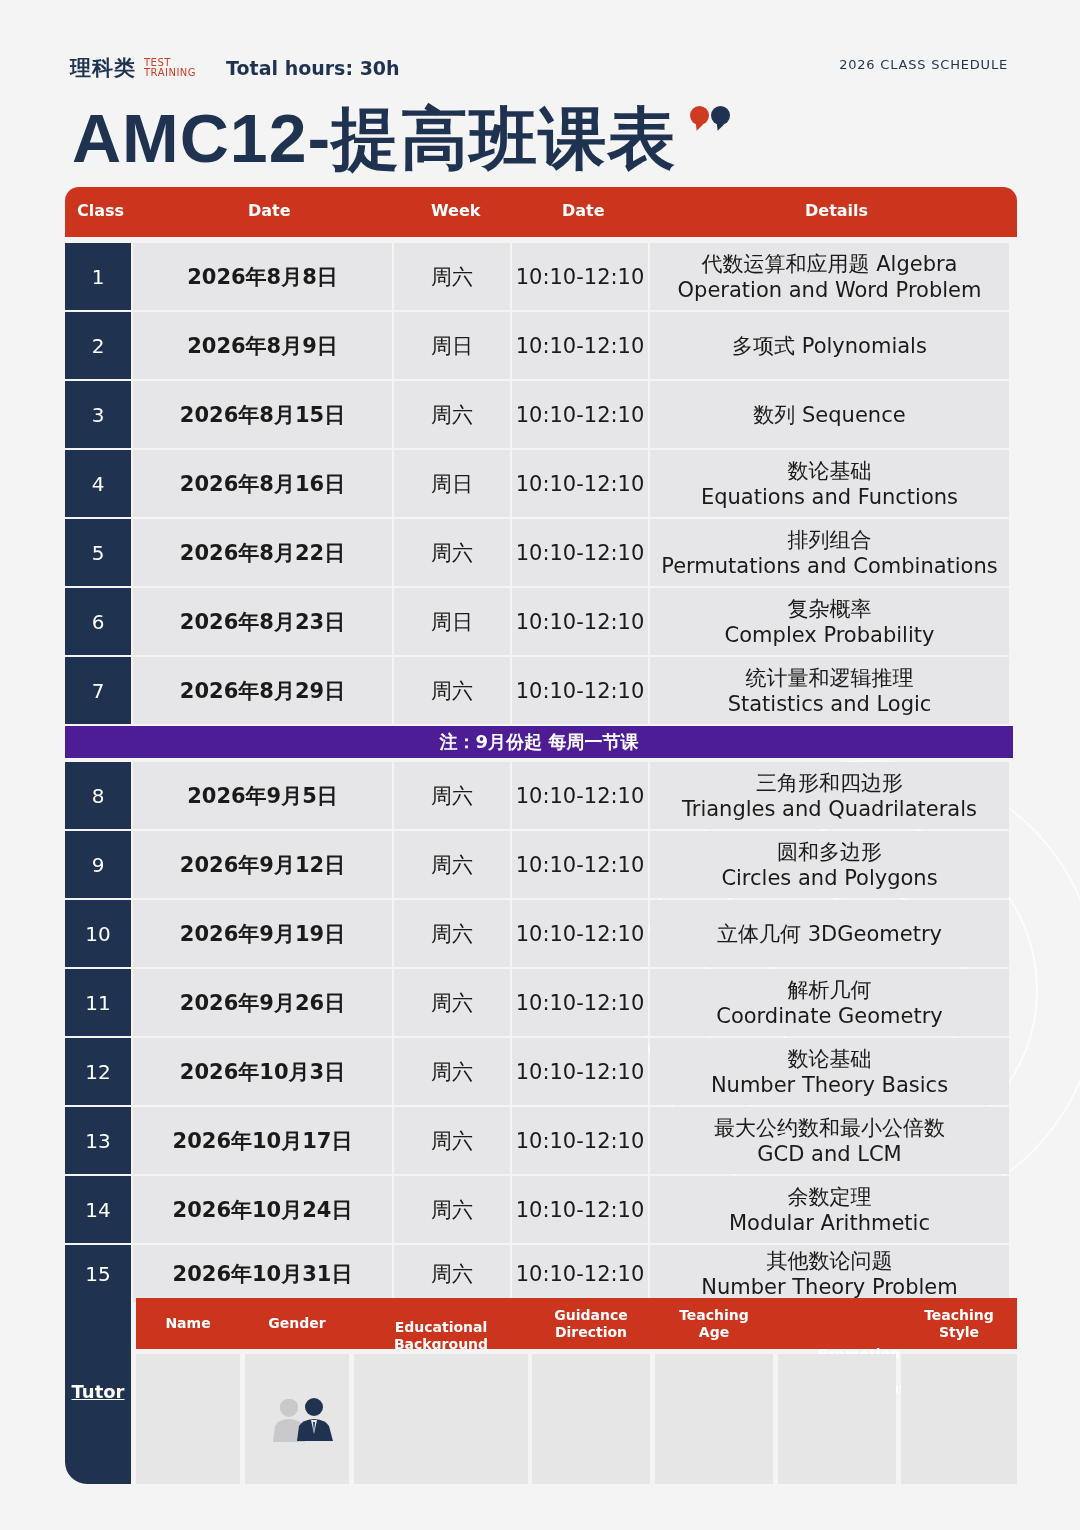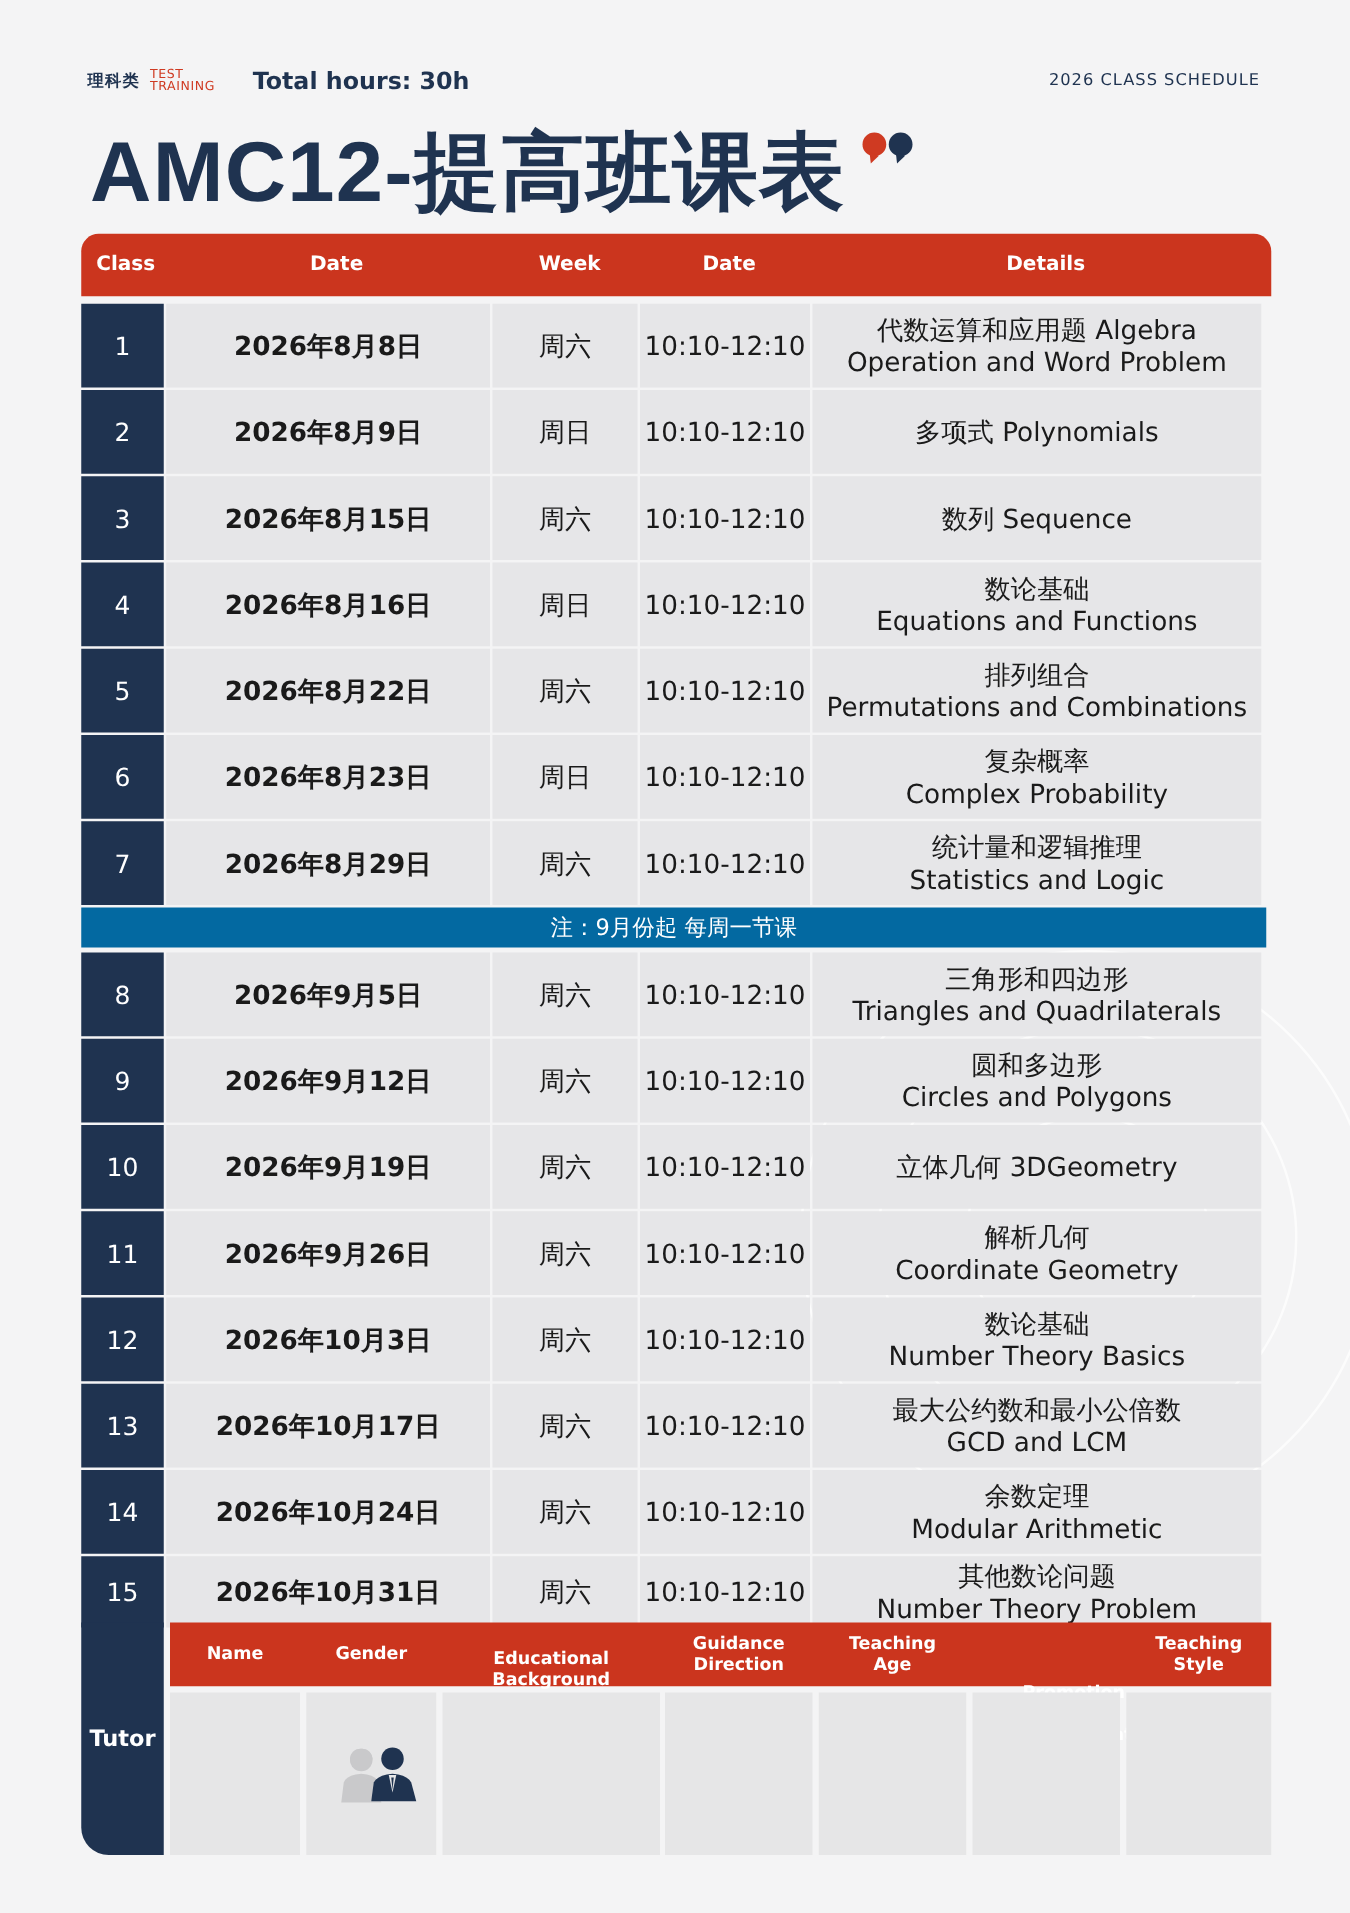--- a/index.html
+++ b/index.html
@@ -18,21 +18,21 @@
   }
   .bg-circles::before {
     content: ""; position: absolute; left: 60px; top: 60px; right: 60px; bottom: 60px;
     border-radius: 50%; border: 2px solid rgba(255,255,255,0.7);
   }
   .bg-circles::after {
     content: ""; position: absolute; left: 130px; top: 130px; right: 130px; bottom: 130px;
     border-radius: 50%; border: 2px solid rgba(255,255,255,0.7);
   }
   .topbar { position: absolute; left: 70px; top: 54px; display: flex; align-items: center; }
-  .brand-cn { font-weight: bold; font-size: 13px; color: #1f3350; letter-spacing: 1px; }
+  .brand-cn { font-weight: bold; font-size: 21px; color: #1f3350; letter-spacing: 1px; }
   .brand-en { margin-left: 8px; font-size: 10px; line-height: 10px; color: #cf3a22; letter-spacing: 0.5px; }
   .total { margin-left: 30px; font-weight: bold; font-size: 19px; color: #1f3350; }
   .schedule-tag { position: absolute; right: 72px; top: 57px; font-size: 13px; color: #1f3350; letter-spacing: 0.8px; }
   .title-row { position: absolute; left: 72px; top: 98px; display: flex; align-items: flex-start; }
   .title { font-family: "Liberation Sans", sans-serif; font-weight: bold; font-size: 68px; color: #1f3350; letter-spacing: 1px; line-height: 80px; }
   .quote { margin-left: 14px; margin-top: 8px; display: flex; }
   .bubble { width: 19px; height: 19px; border-radius: 50%; position: relative; margin-right: 2px; }
   .bubble::after { content: ""; position: absolute; left: 4px; bottom: -6px; width: 0; height: 0;
     border-left: 4px solid transparent; border-right: 4px solid transparent; border-top: 8px solid; border-top-color: inherit; transform: rotate(20deg); }
   .bubble.red { background: #cf3a22; border-top-color: #cf3a22; }
@@ -45,26 +45,26 @@
   }
   .thead span { position: absolute; top: 14px; }
   .rows { margin-top: 4px; }
   .row { display: flex; height: 69px; margin-bottom: 0; }
   .cell { margin: 2px 2px 0 0; background: rgba(228,228,230,0.92); display: flex; align-items: center; justify-content: center; text-align: center; font-size: 21px; color: #1a1a1a; }
   .c-class { width: 66px; background: #1f3350; color: #fff; font-size: 20px; margin-left: 0; }
   .c-date { width: 259px; font-weight: bold; }
   .c-week { width: 116px; }
   .c-time { width: 136px; }
   .c-details { width: 359px; flex-direction: column; line-height: 26px; font-size: 21px; }
-  .note { height: 32px; background: #0369a1; color: #fff; font-weight: normal; font-size: 18px; display: flex; align-items: center; justify-content: center; margin: 2px 4px 2px 0; }
+  .note { height: 32px; background: #4c1d95; color: #fff; font-weight: bold; font-size: 18px; display: flex; align-items: center; justify-content: center; margin: 2px 4px 2px 0; }
   .row.last { height: 59px; }
 
   .tutor { position: absolute; left: 65px; top: 1298px; width: 952px; height: 186px; }
   .tutor-label { position: absolute; left: 0; top: 0; width: 66px; height: 186px; background: #1f3350; border-radius: 0 0 0 22px;
-    color: #fff; font-weight: bold; font-size: 18px; display: flex; align-items: center; justify-content: center; }
+    color: #fff; font-weight: bold; font-size: 18px; display: flex; align-items: center; justify-content: center; text-decoration: underline; }
   .tutor-head { position: absolute; left: 71px; top: 0; width: 881px; height: 51px; background: #cb351e; color: #fff; font-weight: bold; font-size: 14px; }
   .tutor-head span { position: absolute; top: 0; height: 51px; display: flex; align-items: center; justify-content: center; text-align: center; line-height: 17px; }
   .tutor-cell { position: absolute; top: 56px; height: 130px; background: #e6e6e7; }
   .gender-icon { position: absolute; left: 24px; top: 40px; }
 </style>
 </head>
 <body>
 
 <div class="bg-circles"></div>
 

